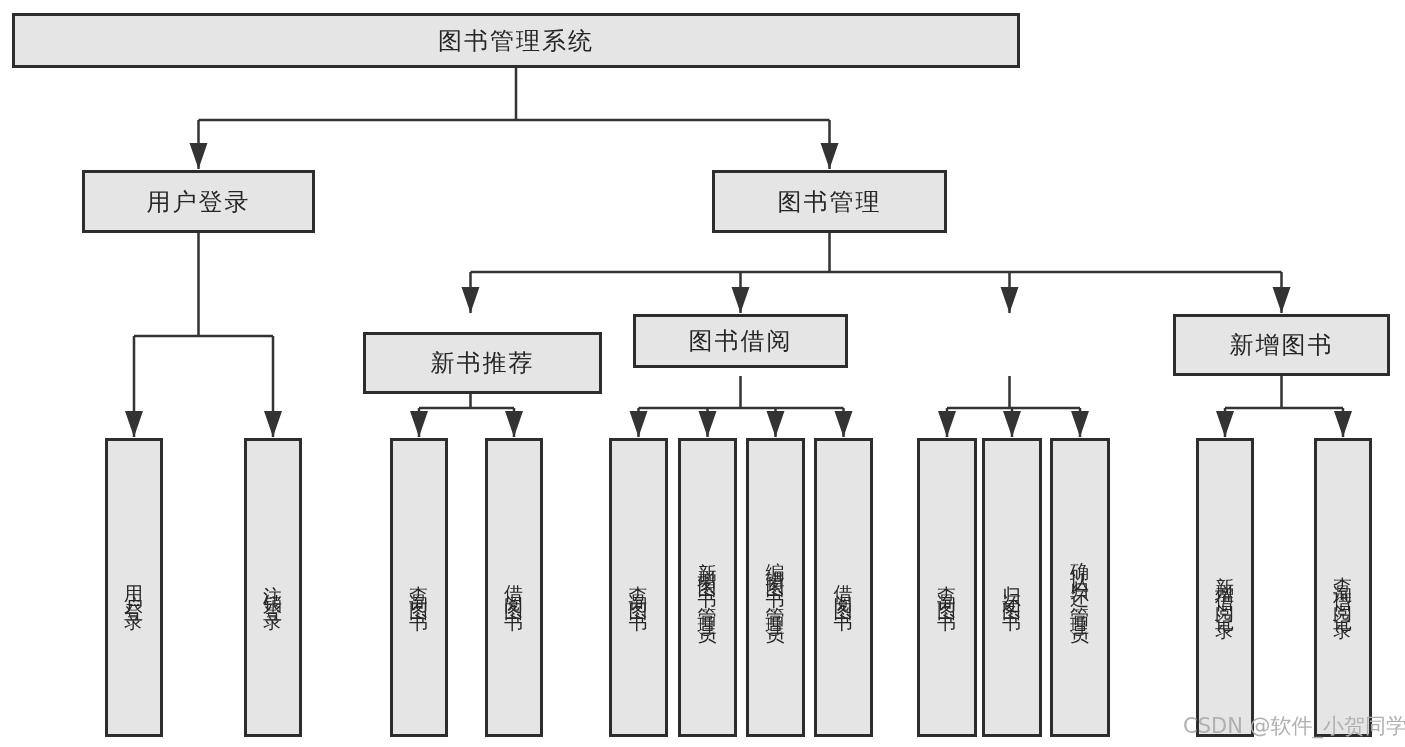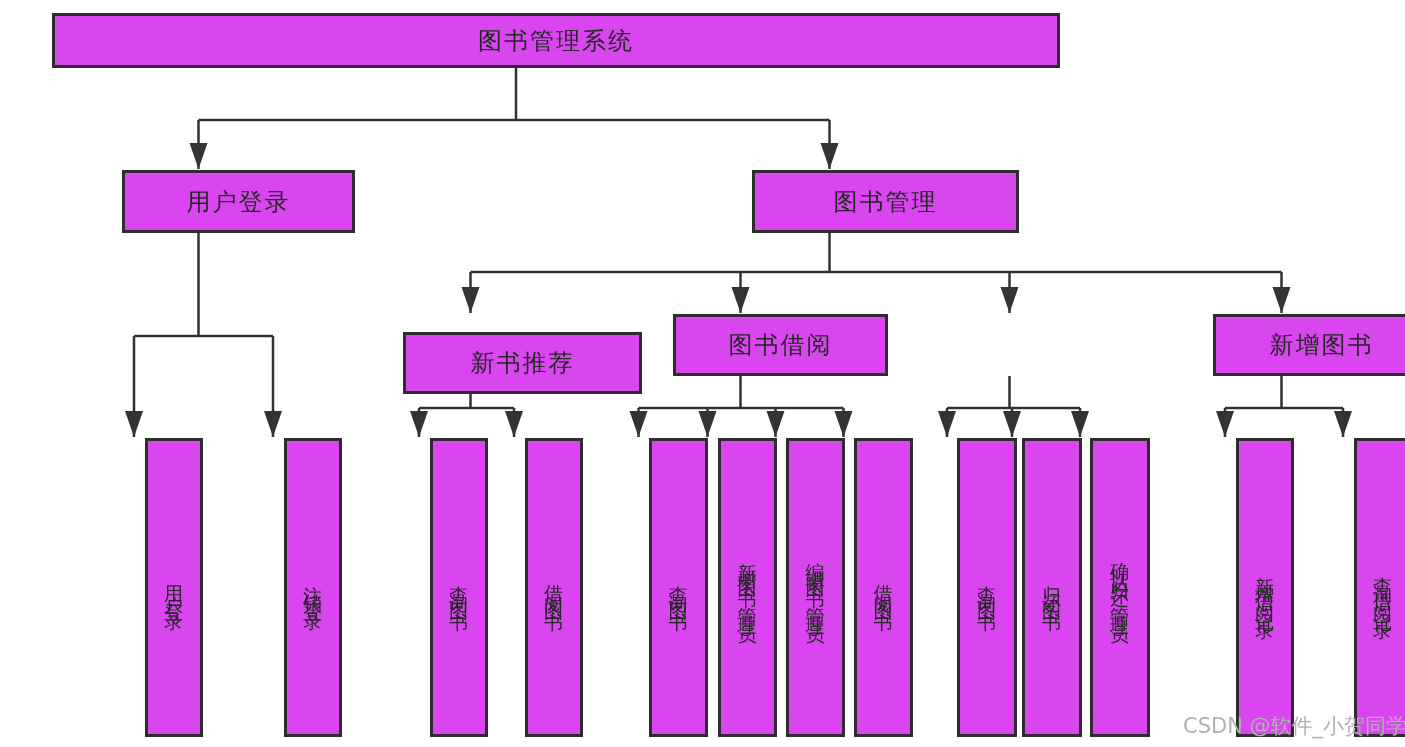--- a/index.html
+++ b/index.html
@@ -1,21 +1,21 @@
 <!DOCTYPE html>
 <html><head>
 <meta charset="utf-8">
 <style>
   html,body{margin:0;padding:0;background:#ffffff;}
   body{font-family:"DejaVu Sans","Liberation Sans",sans-serif;}
   .canvas{position:relative;width:1405px;height:747px;background:#ffffff;overflow:hidden;color:#262626;}
   .wires{position:absolute;left:0;top:0;}
   .wires path,.wires line{stroke:#333333;stroke-width:2.5;fill:none;}
-  .node{position:absolute;background:#d946ef;border:3px solid #2d2d2d;box-sizing:border-box;
-        display:flex;align-items:center;justify-content:center;margin-left:40px;}
+  .node{position:absolute;background:#e5e5e5;border:3px solid #2d2d2d;box-sizing:border-box;
+        display:flex;align-items:center;justify-content:center;}
   .node-h{font-size:24px;letter-spacing:2px;white-space:nowrap;}
   .node-v{font-size:19px;}
   .vtext{writing-mode:vertical-rl;text-orientation:mixed;letter-spacing:9px;line-height:1;}
   .watermark{position:absolute;left:1183px;top:712px;font-size:21px;color:#b0b0b0;
              white-space:nowrap;z-index:5;}
 </style>
 </head>
 <body>
 
 <div class="canvas">
@@ -57,24 +57,24 @@
     <line x1="1080" y1="408" x2="1080" y2="437" marker-end="url(#arw)"></line>
 
     <path d="M1281.5 376 V408 M1225 408 H1343"></path>
     <line x1="1225" y1="408" x2="1225" y2="437" marker-end="url(#arw)"></line>
     <line x1="1343" y1="408" x2="1343" y2="437" marker-end="url(#arw)"></line>
   </svg>
 
   <div class="node node-h" style="left:12px;top:13px;width:1008px;height:55px">图书管理系统</div>
 
   <div class="node node-h" style="left:82px;top:170px;width:233px;height:63px">用户登录</div>
-  <div class="node node-h" style="left:712px;top:170px;width:267px;height:63px">图书管理</div>
+  <div class="node node-h" style="left:712px;top:170px;width:235px;height:63px">图书管理</div>
 
   <div class="node node-h" style="left:363px;top:332px;width:239px;height:62px">新书推荐</div>
-  <div class="node node-h" style="left:633px;top:314px;width:215px;height:62px">图书借阅</div>
+  <div class="node node-h" style="left:633px;top:314px;width:215px;height:54px">图书借阅</div>
   <div class="node node-h" style="left:1173px;top:314px;width:217px;height:62px">新增图书</div>
 
   <div class="node node-v" style="left:105px;top:438px;width:58px;height:299px">
     <span class="vtext">用户登录</span>
   </div>
   <div class="node node-v" style="left:244px;top:438px;width:58px;height:299px">
     <span class="vtext">注销登录</span>
   </div>
 
   <div class="node node-v" style="left:390px;top:438px;width:58px;height:299px">

